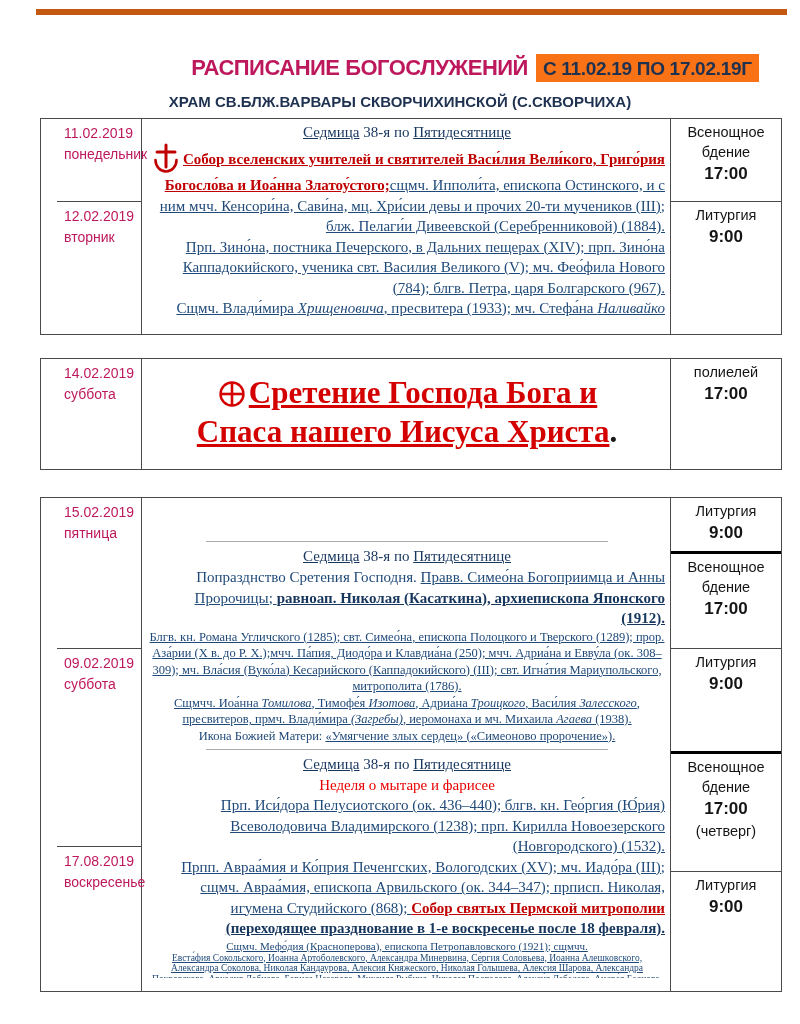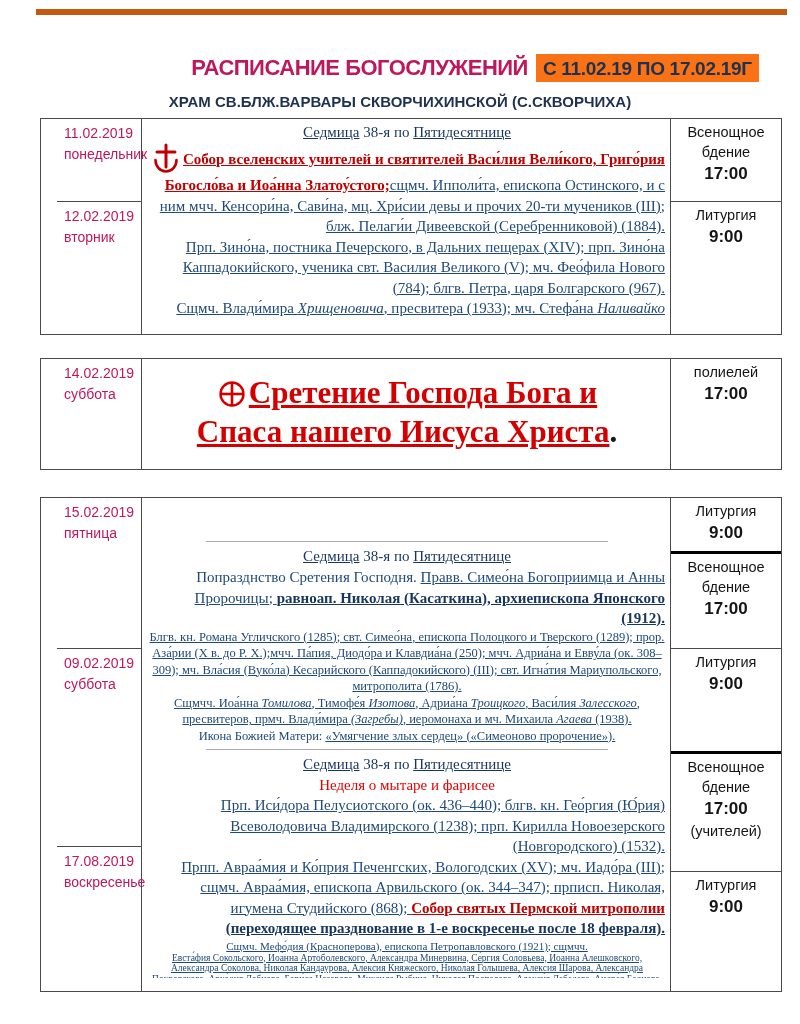--- a/index.html
+++ b/index.html
@@ -171,21 +171,21 @@
         <div class="time-label">Всенощное бдение</div>
         <div class="time-value">17:00</div>
       </div>
       <div class="cell time-cell sep-thin" style="top:150px;height:103px;">
         <div class="time-label">Литургия</div>
         <div class="time-value">9:00</div>
       </div>
       <div class="cell time-cell sep-thick" style="top:253px;height:120px;">
         <div class="time-label">Всенощное бдение</div>
         <div class="time-value">17:00</div>
-        <div class="time-note">(учителей)</div>
+        <div class="time-note">(четверг)</div>
       </div>
       <div class="cell time-cell sep-thin" style="top:373px;bottom:0;">
         <div class="time-label">Литургия</div>
         <div class="time-value">9:00</div>
       </div>
     </div>
   </section>
 
 </div>
 

